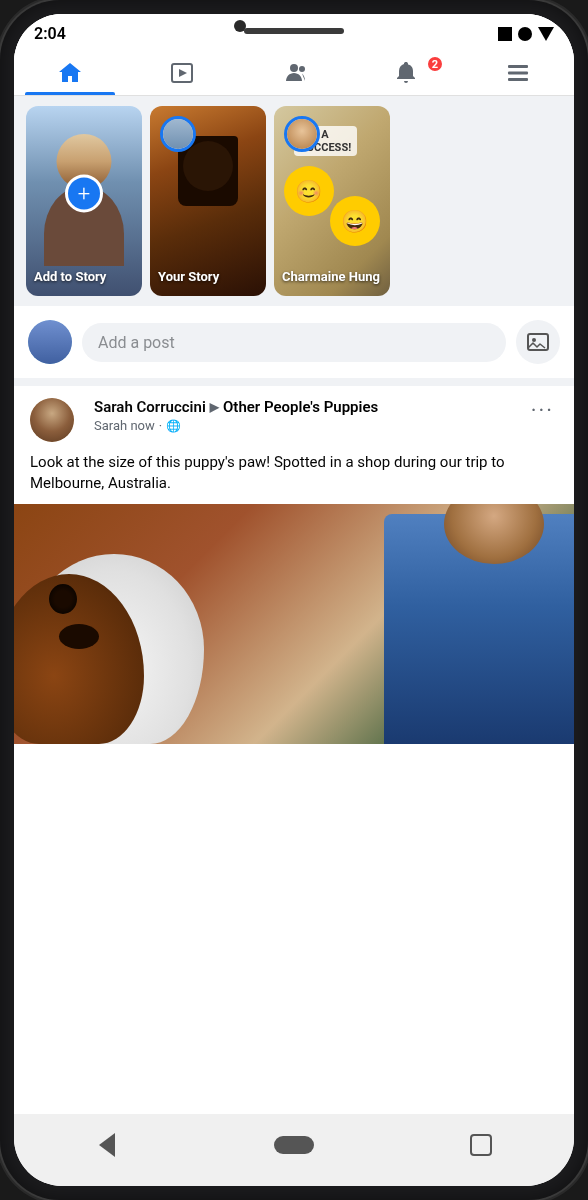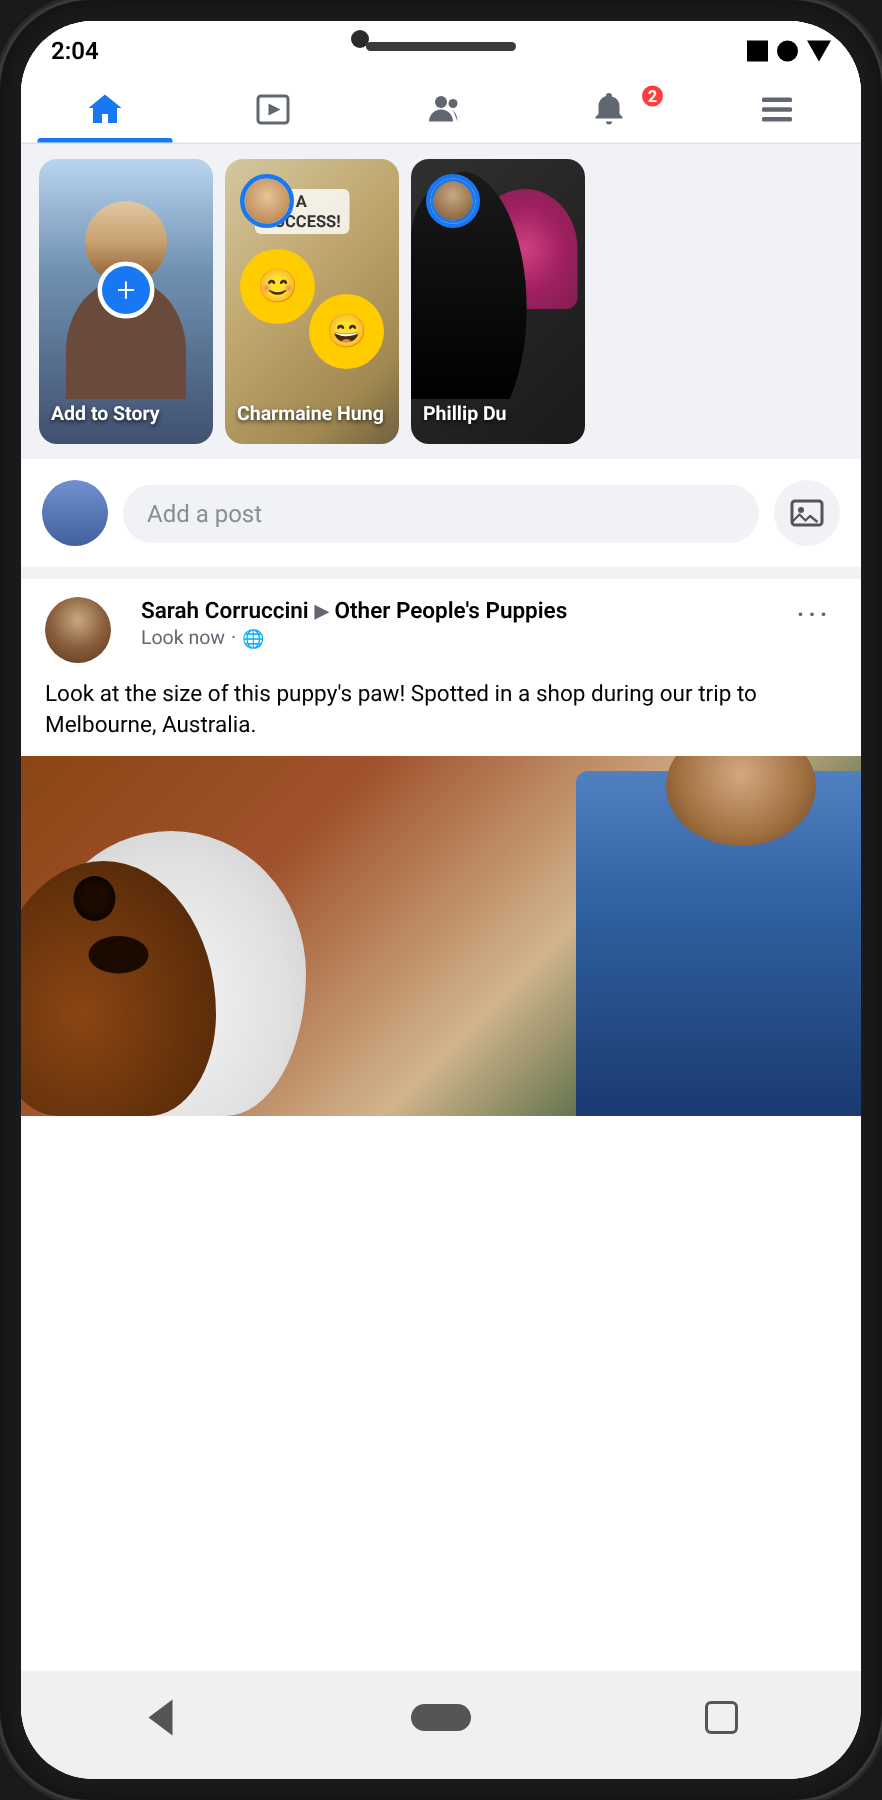--- a/index.html
+++ b/index.html
@@ -448,44 +448,43 @@
           <div class="person-1" style="width:100%;height:100%;background:linear-gradient(180deg,#b8d4f0 0%,#7090b0 40%,#405070 100%);position:absolute;top:0;left:0;"></div>
 
           <div style="position:absolute;top:28px;left:50%;transform:translateX(-50%);width:55px;height:55px;background:linear-gradient(180deg,#e0c8a0 0%,#c8a070 50%,#8a5a30 100%);border-radius:50%;"></div>
           <div style="position:absolute;top:80px;left:50%;transform:translateX(-50%);width:80px;height:80px;background:#6a4a3a;border-radius:50% 50% 0 0/60% 60% 0 0;"></div>
           <div class="story-plus">
             <div class="story-plus-inner">+</div>
           </div>
           <div class="story-label">Add to Story</div>
         </div>
 
+        <div class="story-card">
+          <div style="width:100%;height:100%;background:linear-gradient(160deg,#c87a30 0%,#8b4513 30%,#5a2d0a 60%,#2a1005 100%);position:absolute;top:0;left:0;"></div>
+
+          <div style="position:absolute;top:30px;left:50%;transform:translateX(-50%);width:60px;height:70px;background:#1a0a00;border-radius:4px 4px 8px 8px;"></div>
+          <div style="position:absolute;top:35px;left:50%;transform:translateX(-50%);width:50px;height:50px;background:#2a1505;border-radius:50%;"></div>
+          <div class="story-avatar">
+            <div style="width:100%;height:100%;background:linear-gradient(180deg,#a0b8d0 0%,#7090b0 100%);border-radius:50%;"></div>
+          </div>
+          <div class="story-label">Your Story</div>
+        </div>
 
         <div class="story-card">
           <div style="width:100%;height:100%;background:linear-gradient(135deg,#d4c8a0 0%,#c0a870 40%,#a08850 80%,#706040 100%);position:absolute;top:0;left:0;"></div>
 
           <div style="position:absolute;top:60px;left:10px;width:50px;height:50px;background:#ffcc00;border-radius:50%;display:flex;align-items:center;justify-content:center;font-size:22px;">😊</div>
           <div style="position:absolute;top:90px;right:10px;width:50px;height:50px;background:#ffcc00;border-radius:50%;display:flex;align-items:center;justify-content:center;font-size:22px;">😄</div>
           <div style="position:absolute;top:20px;left:20px;font-size:11px;font-weight:700;color:#333;text-shadow:none;background:rgba(255,255,255,0.8);padding:2px 6px;border-radius:4px;">IT'S A<br>SUCCESS!</div>
           <div class="story-avatar">
             <div style="width:100%;height:100%;background:radial-gradient(circle at 50% 40%,#e8c49a,#b07840);border-radius:50%;"></div>
           </div>
           <div class="story-label">Charmaine Hung</div>
         </div>
 
-        <div class="story-card">
-          <div style="width:100%;height:100%;background:linear-gradient(135deg,#303030 0%,#1a1a1a 100%);position:absolute;top:0;left:0;"></div>
-
-          <div style="position:absolute;top:20px;right:5px;width:70px;height:80px;background:radial-gradient(ellipse,#d04080 0%,#a02060 50%,#802050 100%);border-radius:50% 50% 10% 10%;"></div>
-
-          <div style="position:absolute;bottom:30px;left:0;width:70%;height:80%;background:linear-gradient(180deg,#1a1a1a 0%,#000 100%);border-radius:50% 50% 0 0/30% 30% 0 0;clip-path:ellipse(55% 60% at 40% 60%);"></div>
-          <div class="story-avatar">
-            <div style="width:100%;height:100%;background:radial-gradient(circle at 50% 35%,#c8a882,#7a5530);border-radius:50%;border:2px solid #1877f2;"></div>
-          </div>
-          <div class="story-label">Phillip Du</div>
-        </div>
 
       </div>
 
       <div class="post-compose">
         <div class="compose-avatar">
           <div style="width:100%;height:100%;background:linear-gradient(180deg,#7090d0 0%,#4060a0 100%);border-radius:50%;"></div>
         </div>
         <div class="compose-input">Add a post</div>
         <div class="compose-photo-btn">
           <svg width="24" height="24" viewBox="0 0 24 24" fill="none">
@@ -502,21 +501,21 @@
             <div class="post-avatar">
               <div style="width:100%;height:100%;background:radial-gradient(circle at 50% 35%,#c8a882 0%,#8b5e3c 50%,#5a3820 100%);border-radius:50%;"></div>
             </div>
             <div class="post-author-text">
               <div class="author-name">
                 <span>Sarah Corruccini</span>
                 <span class="arrow-right">▶</span>
                 <span class="group-name">Other People's Puppies</span>
               </div>
               <div class="post-meta">
-                <span>Look now</span>
+                <span>Sarah now</span>
                 <span>·</span>
                 <span class="globe-icon">🌐</span>
               </div>
             </div>
           </div>
           <div class="more-btn">···</div>
         </div>
         <div class="post-text">Look at the size of this puppy's paw! Spotted in a shop during our trip to Melbourne, Australia.</div>
 
         <div class="post-image">

